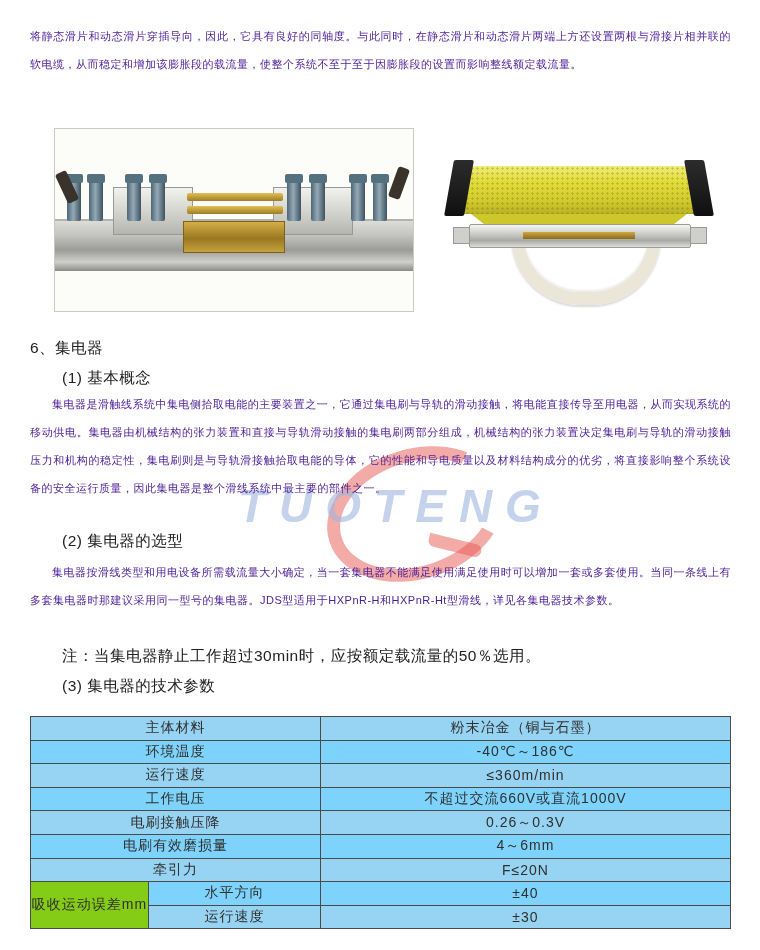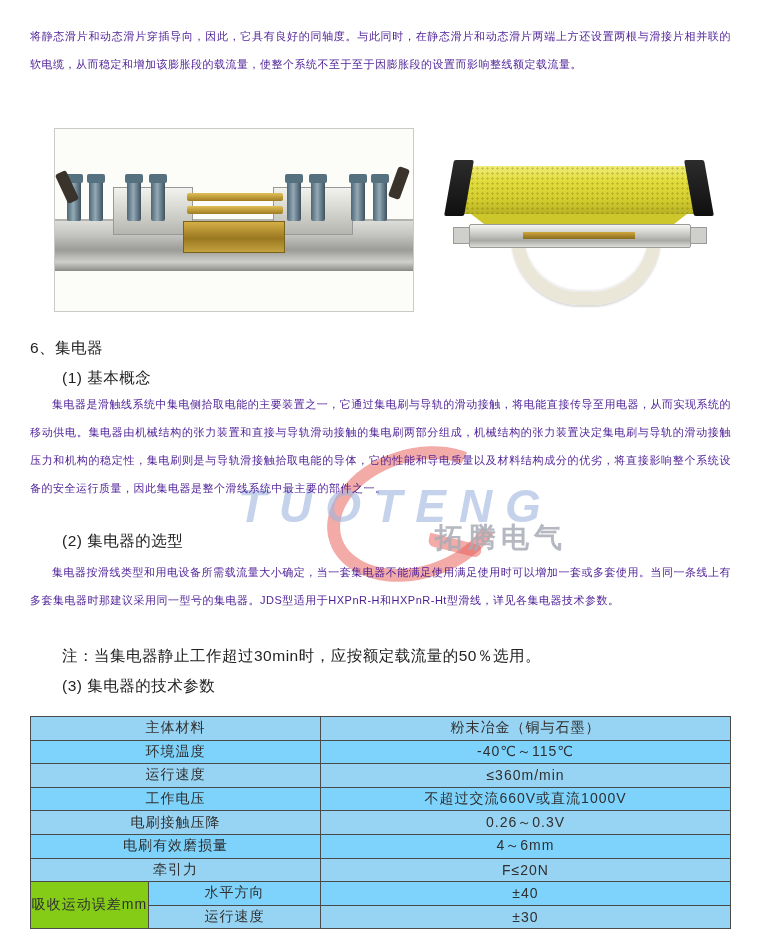--- a/index.html
+++ b/index.html
@@ -72,21 +72,20 @@
 </style>
 </head>
 <body>
 
 <div class="page">
 
   <div class="watermark">
     <div class="wm-ring"></div>
     <div class="wm-tail"></div>
     <div class="wm-en">TUOTENG</div>
-    <div class="wm-cn">拓腾电气</div>
   </div>
 
   <div class="txt" style="left:30px;top:22px;width:701px;z-index:1">将静态滑片和动态滑片穿插导向，因此，它具有良好的同轴度。与此同时，在静态滑片和动态滑片两端上方还设置两根与滑接片相并联的软电缆，从而稳定和增加该膨胀段的载流量，使整个系统不至于至于因膨胀段的设置而影响整线额定载流量。</div>
 
   <div class="photo-left">
     <div class="rail-base"></div>
     <div class="clamp l"></div>
     <div class="clamp r"></div>
     <div class="brass-rod" style="top:64px"></div>
     <div class="brass-rod" style="top:77px"></div>
@@ -135,21 +134,21 @@
         <col style="width:172px">
         <col style="width:410px">
       </colgroup>
     <tbody>
       <tr class="blue">
         <td colspan="2">主体材料</td>
         <td>粉末冶金（铜与石墨）</td>
       </tr>
       <tr>
         <td colspan="2">环境温度</td>
-        <td>-40℃～115℃</td>
+        <td>-40℃～186℃</td>
       </tr>
       <tr class="blue">
         <td colspan="2">运行速度</td>
         <td>≤360m/min</td>
       </tr>
       <tr>
         <td colspan="2">工作电压</td>
         <td>不超过交流660V或直流1000V</td>
       </tr>
       <tr class="blue">

